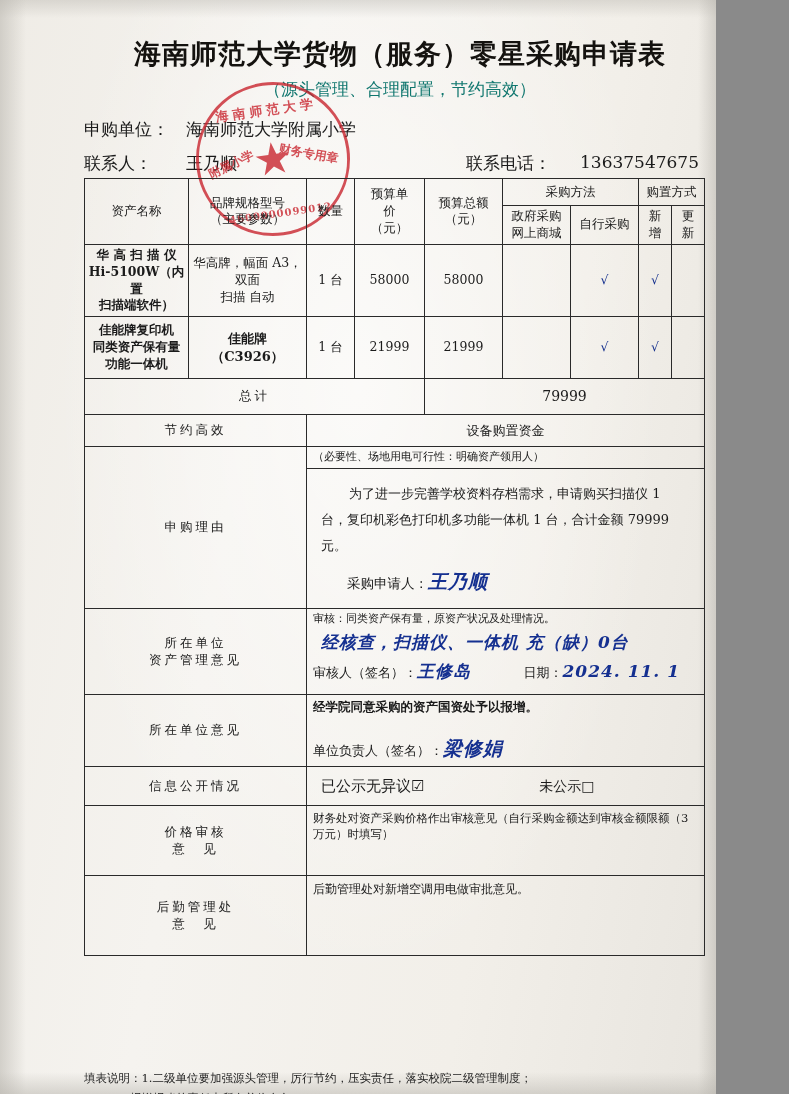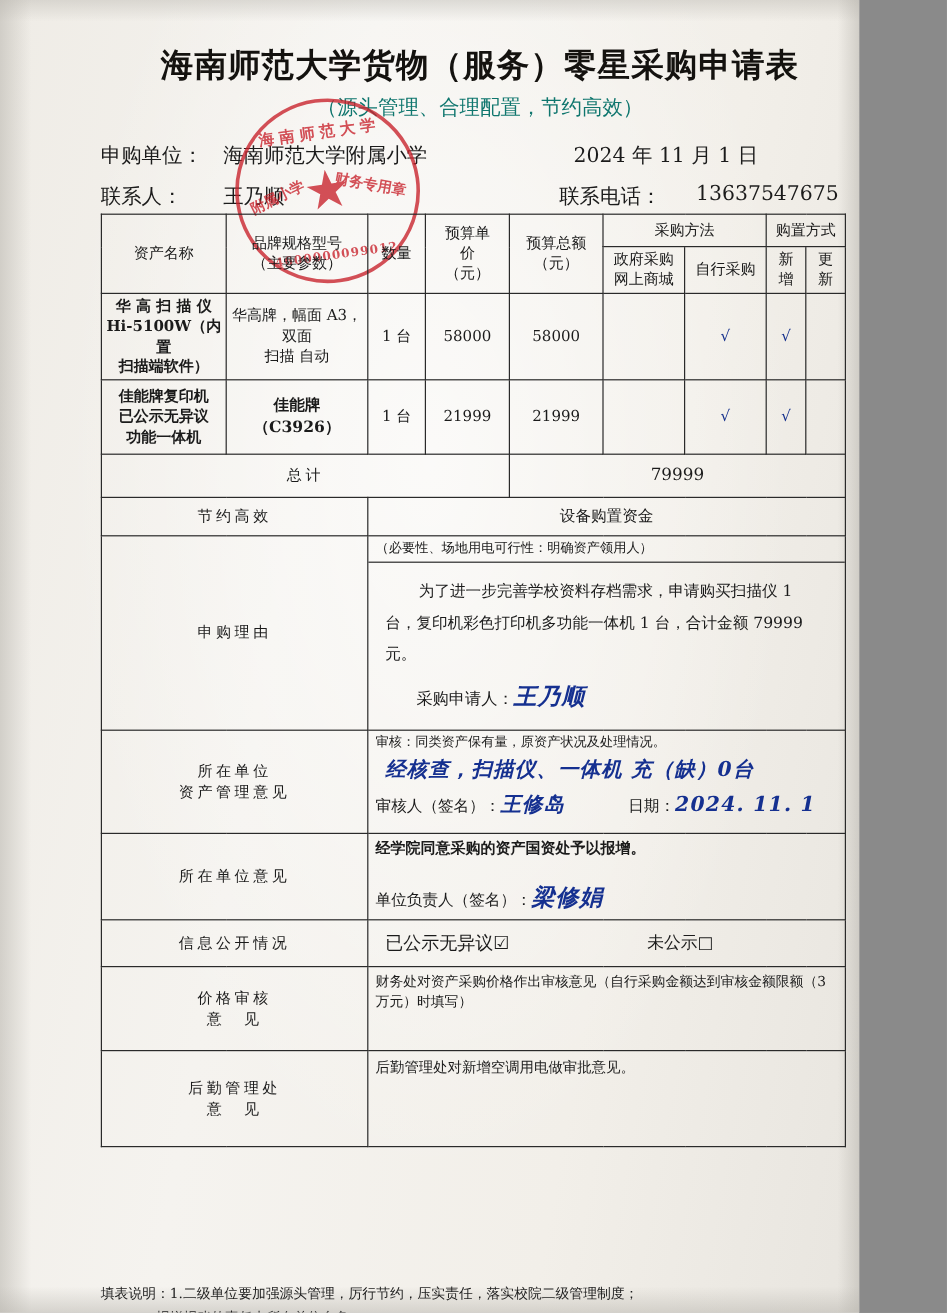--- a/index.html
+++ b/index.html
@@ -233,21 +233,20 @@
   <div class="edge-right"></div>
   <div class="edge-bottom"></div>
 
   <div class="content">
 
     <div class="title">海南师范大学货物（服务）零星采购申请表</div>
     <div class="subtitle">（源头管理、合理配置，节约高效）</div>
 
     <div class="meta-row m-applicant-label">申购单位：</div>
     <div class="meta-row m-applicant-value">海南师范大学附属小学</div>
-    <div class="meta-row m-date">2024 年 11 月 1 日</div>
     <div class="meta-row m-contact-label">联系人：</div>
     <div class="meta-row m-contact-value">王乃顺</div>
     <div class="meta-row m-phone-label">联系电话：</div>
     <div class="meta-row m-phone-value">13637547675</div>
 
     <div class="seal seal-tilt">
       <div class="arc-top">海南师范大学</div>
       <div class="star">★</div>
       <div class="arc-bottom">4600000099012</div>
       <div class="arc-left">附属小学</div>
@@ -319,21 +318,21 @@
           <td>58000</td>
           <td></td>
           <td class="tick">√</td>
           <td class="tick">√</td>
           <td></td>
         </tr>
 
         <tr style="height:62px">
           <td class="row-name">
             <div>佳能牌复印机</div>
-            <div>已公示无异议</div>
+            <div>同类资产保有量</div>
             <div>功能一体机</div>
           </td>
           <td class="bold" style="font-size:13px">佳能牌（C3926）</td>
           <td>1 台</td>
           <td>21999</td>
           <td>21999</td>
           <td></td>
           <td class="tick">√</td>
           <td class="tick">√</td>
           <td></td>

